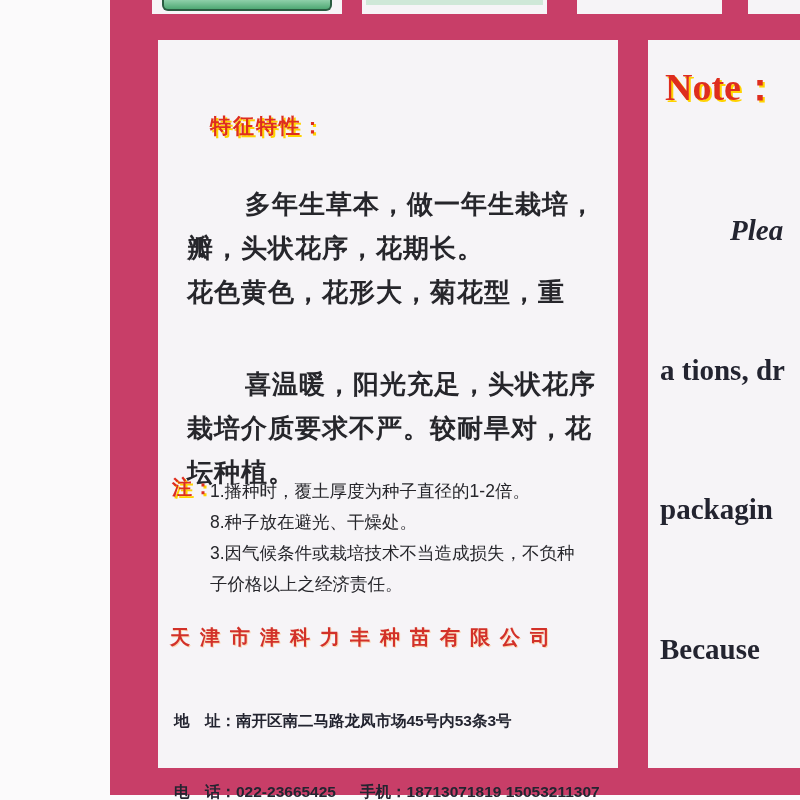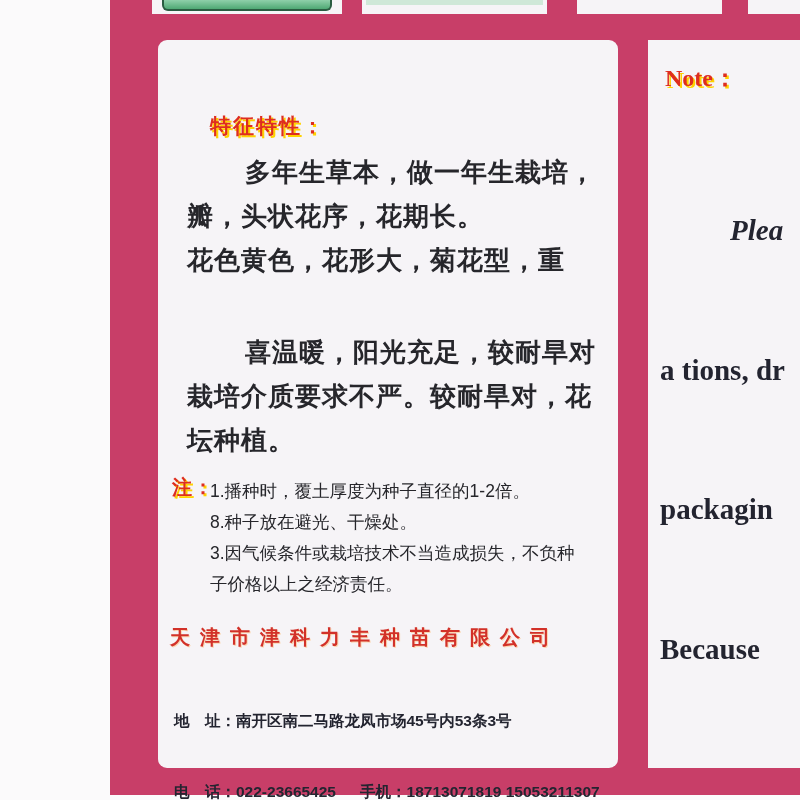--- a/index.html
+++ b/index.html
@@ -27,49 +27,49 @@
   .cell-1{left:42px;width:190px;height:14px;}
   .cell-2{left:252px;width:185px;height:14px;}
   .cell-3{left:467px;width:145px;height:14px;}
   .cell-4{left:638px;width:52px;height:14px;}
   .green-bar{position:absolute;left:10px;right:10px;top:0;height:11px;
     background:linear-gradient(180deg,var(--green-bar-a),var(--green-bar-b));
     border:2px solid var(--green-bar-border);border-top:none;border-radius:0 0 6px 6px;}
   .green-strip{position:absolute;left:4px;right:4px;top:0;height:5px;background:var(--green-faint);}
 
   
-  .left-panel{position:absolute;left:48px;top:40px;width:460px;height:728px;background:var(--panel-white);border-radius:9px;}
+  .left-panel{position:absolute;left:48px;top:40px;width:460px;height:728px;background:var(--panel-white);}
   .right-panel{position:absolute;left:538px;top:40px;width:calc(100% - 538px);height:728px;background:var(--panel-white);overflow:hidden;}
 
   .red-heading{color:var(--heading-red);font-weight:700;
     text-shadow:2px 2px 0 var(--heading-glow);}
 
   .h-cn{position:absolute;left:52px;font-size:21px;letter-spacing:2px;}
   .h1{top:72px;}
   .h2{top:252px;}
 
   .para{position:absolute;left:29px;width:408px;color:var(--body-text);
     font-weight:700;font-size:26px;line-height:44px;letter-spacing:1px;white-space:nowrap;}
   .p1{top:110px;}
   .p2{top:290px;}
-  .para .indent{padding-left:58px;}
+  .para .indent{padding-left:58px;margin-top:32px;}
 
   .notes-label{position:absolute;left:14px;top:434px;font-size:20px;letter-spacing:1px;}
   .notes{position:absolute;left:52px;top:436px;width:402px;color:var(--body-text);
     font-weight:400;font-size:17.5px;line-height:31px;white-space:nowrap;}
 
   .company{position:absolute;left:12px;top:584px;color:var(--company-red);
     font-weight:700;font-size:20px;letter-spacing:10px;white-space:nowrap;
     text-shadow:1px 1px 0 rgba(255,190,120,.55);}
 
   .contacts{position:absolute;left:16px;top:622px;width:436px;color:var(--note-text);
     font-weight:700;font-size:15.5px;line-height:23.5px;white-space:pre;}
 
   .note-heading{position:absolute;left:17px;top:22px;
-    font-family:"Liberation Serif",serif;font-size:24px;font-weight:700;
+    font-family:"Liberation Serif",serif;font-size:38px;font-weight:700;
     color:var(--heading-red);text-shadow:2px 2px 0 var(--heading-glow);}
   .en-lines{position:absolute;left:12px;top:74px;
     font-family:"Liberation Serif",serif;font-size:29px;font-weight:600;
     color:var(--note-text);line-height:46.5px;white-space:pre;}
   .en-lines .indent{padding-left:70px;font-style:italic;}
 </style>
 </head>
 <body>
 
 <div class="packet">
@@ -86,21 +86,21 @@
   <div class="left-panel">
 
     <div class="red-heading h-cn h1">特征特性：</div>
     <div class="para p1">
       <div class="indent">多年生草本，做一年生栽培，</div>
       <div>瓣，头状花序，花期长。</div>
       <div>花色黄色，花形大，菊花型，重</div>
     </div>
 
     <div class="para p2">
-      <div class="indent">喜温暖，阳光充足，较耐旱对</div>
+      <div class="indent">喜温暖，阳光充足，头状花序</div>
       <div>栽培介质要求不严。较耐旱对，花</div>
       <div>坛种植。</div>
     </div>
 
     <div class="red-heading notes-label">注：</div>
     <div class="notes">
       <div>1.播种时，覆土厚度为种子直径的1-2倍。</div>
       <div>8.种子放在避光、干燥处。</div>
       <div>3.因气候条件或栽培技术不当造成损失，不负种</div>
       <div>子价格以上之经济责任。</div>

